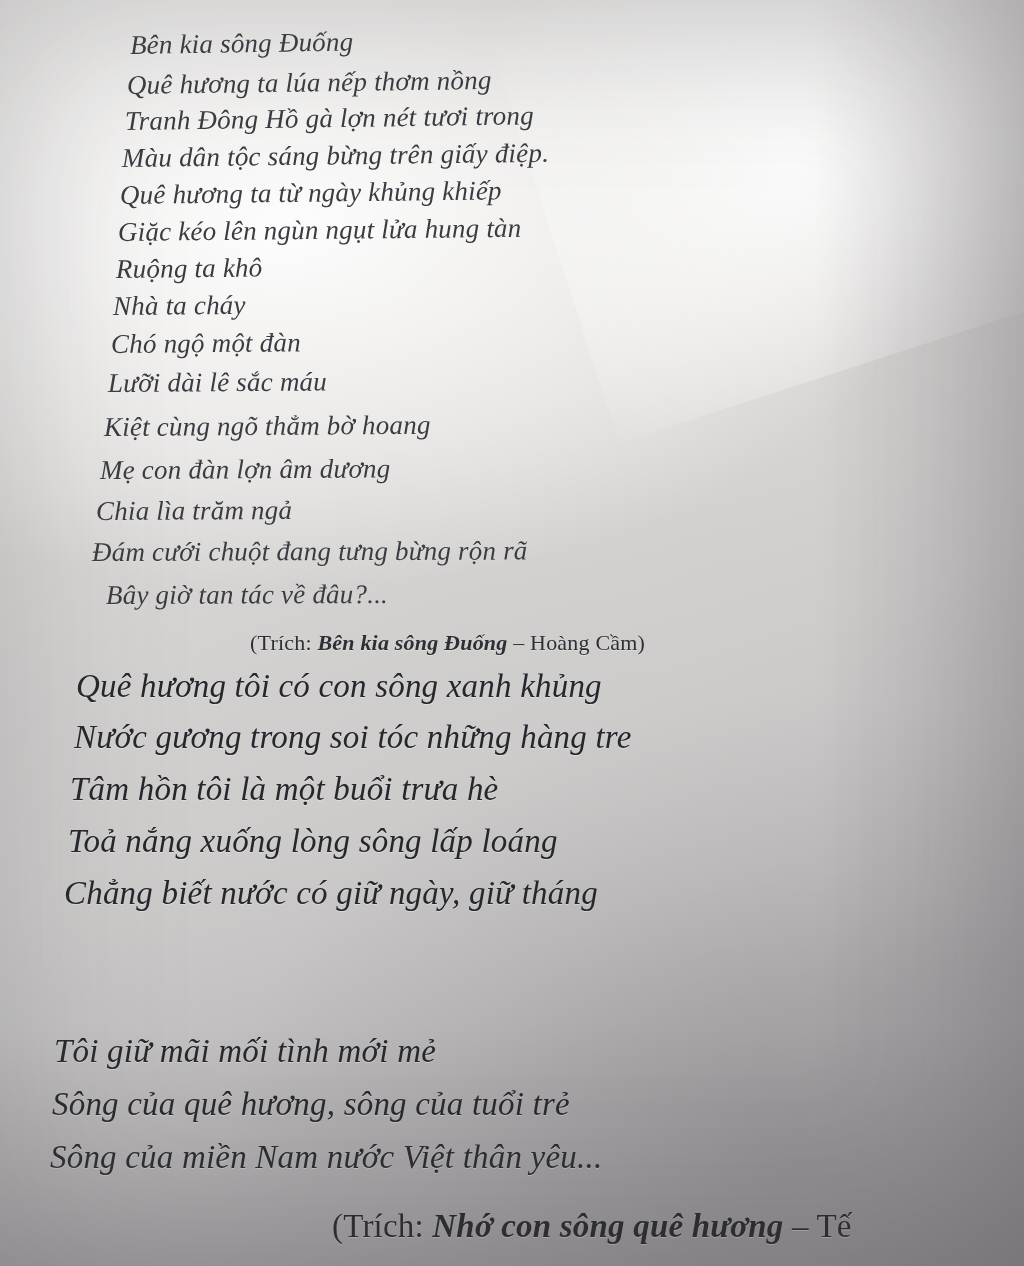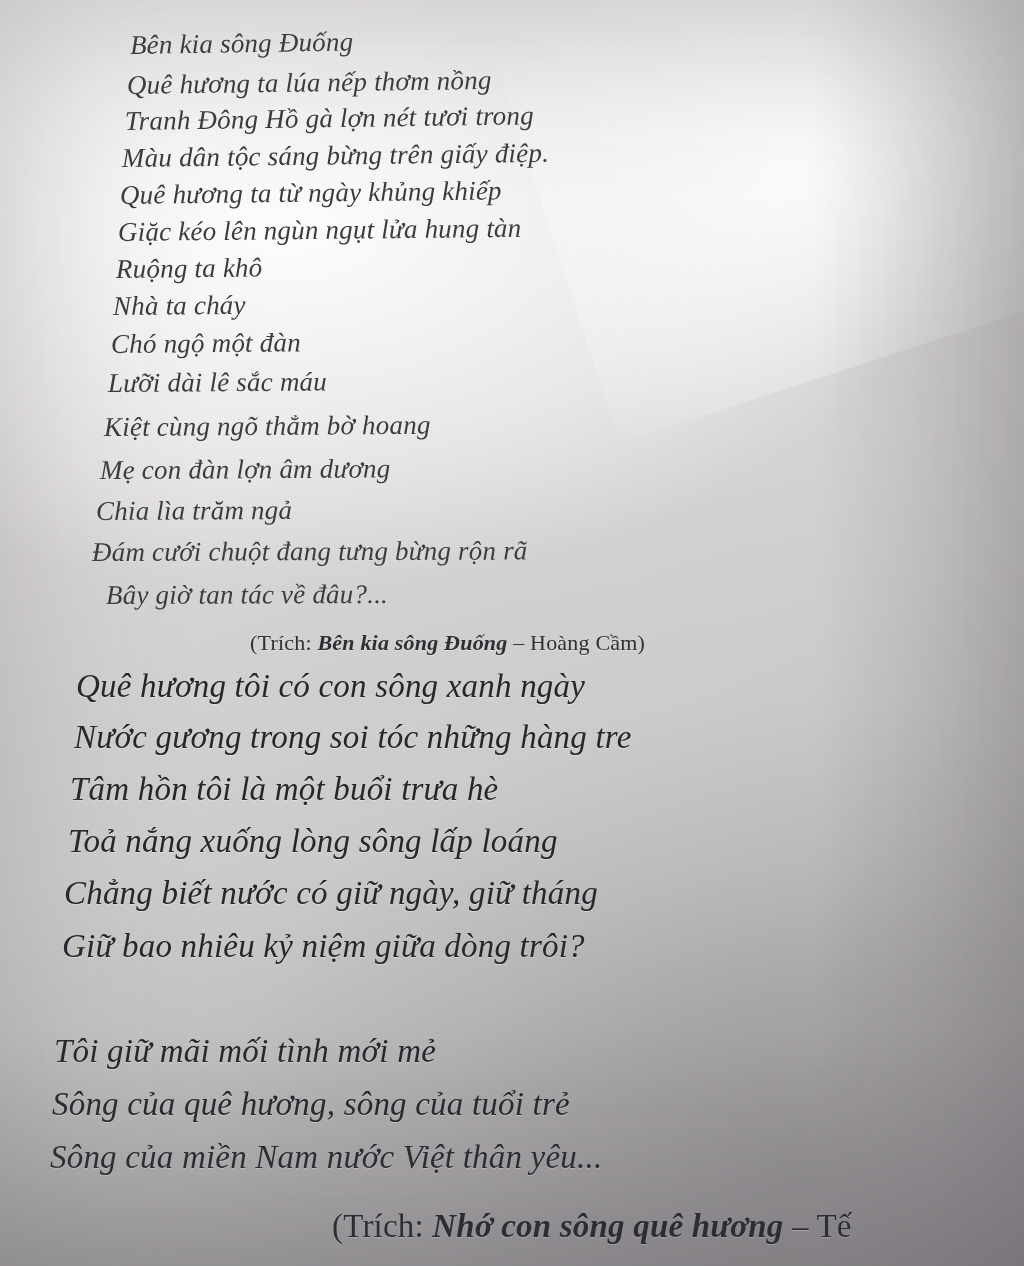--- a/index.html
+++ b/index.html
@@ -139,26 +139,25 @@
     <div class="line s1" style="left:104px; top:412px; transform: rotate(-0.4deg);">Kiệt cùng ngõ thẳm bờ hoang</div>
     <div class="line s1" style="left:100px; top:455px; transform: rotate(-0.3deg);">Mẹ con đàn lợn âm dương</div>
     <div class="line s1" style="left:96px; top:496px; transform: rotate(-0.3deg);">Chia lìa trăm ngả</div>
     <div class="line s1" style="left:92px; top:537px; transform: rotate(-0.2deg);">Đám cưới chuột đang tưng bừng rộn rã</div>
     <div class="line s1" style="left:86px; top:580px; transform: rotate(-0.2deg); margin-left: 20px;">Bây giờ tan tác về đâu?...</div>
 
     <div class="line attr1" style="left:250px; top:630px;">
       <span>(Trích: </span><span class="poem-title">Bên kia sông Đuống</span><span> – Hoàng Cầm)</span>
     </div>
 
-    <div class="line s2" style="left:76px; top:668px;">Quê hương tôi có con sông xanh ngày</div>
+    <div class="line s2" style="left:76px; top:668px;">Quê hương tôi có con sông xanh khủng</div>
     <div class="line s2" style="left:74px; top:719px;">Nước gương trong soi tóc những hàng tre</div>
     <div class="line s2" style="left:70px; top:771px;">Tâm hồn tôi là một buổi trưa hè</div>
     <div class="line s2" style="left:68px; top:823px;text-align:center;">Toả nắng xuống lòng sông lấp loáng</div>
     <div class="line s2" style="left:64px; top:875px;">Chẳng biết nước có giữ ngày, giữ tháng</div>
-    <div class="line s2" style="left:62px; top:928px;">Giữ bao nhiêu kỷ niệm giữa dòng trôi?</div>
     <div class="line s2" style="left:54px; top:1033px;">Tôi giữ mãi mối tình mới mẻ</div>
     <div class="line s2" style="left:52px; top:1086px;">Sông của quê hương, sông của tuổi trẻ</div>
     <div class="line s2" style="left:50px; top:1139px;">Sông của miền Nam nước Việt thân yêu...</div>
 
     <div class="line attr2" style="left:332px; top:1208px;">
       <span>(Trích: </span><span class="poem-title">Nhớ con sông quê hương</span><span class="author"> – Tế</span>
     </div>
 
   </div>
 

